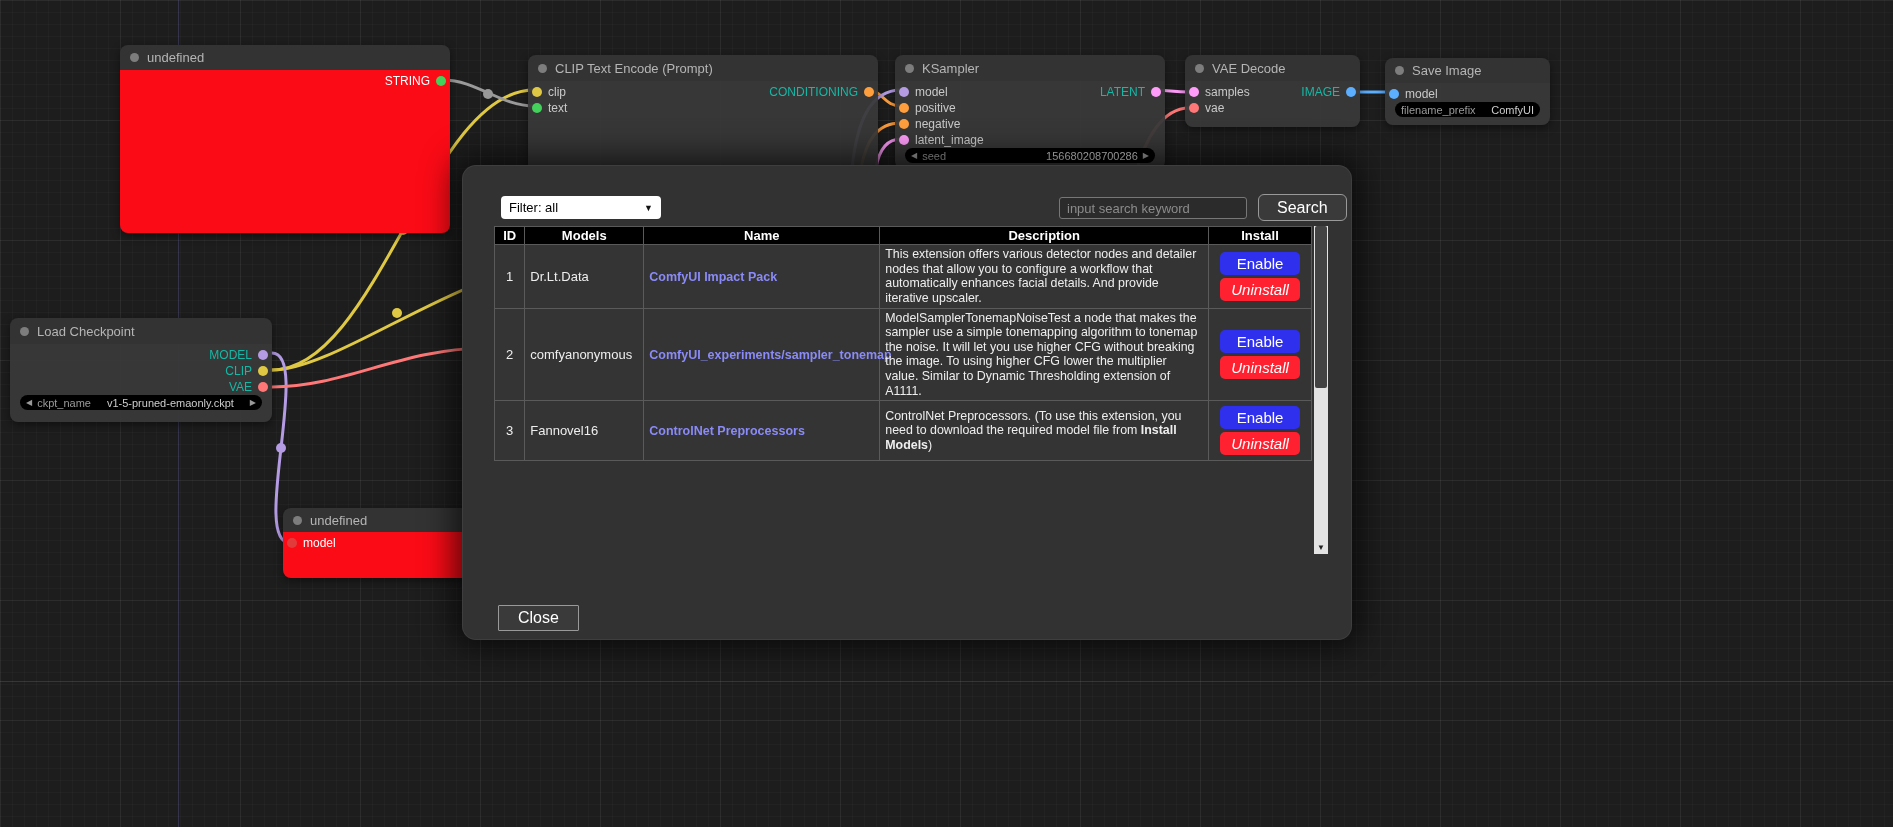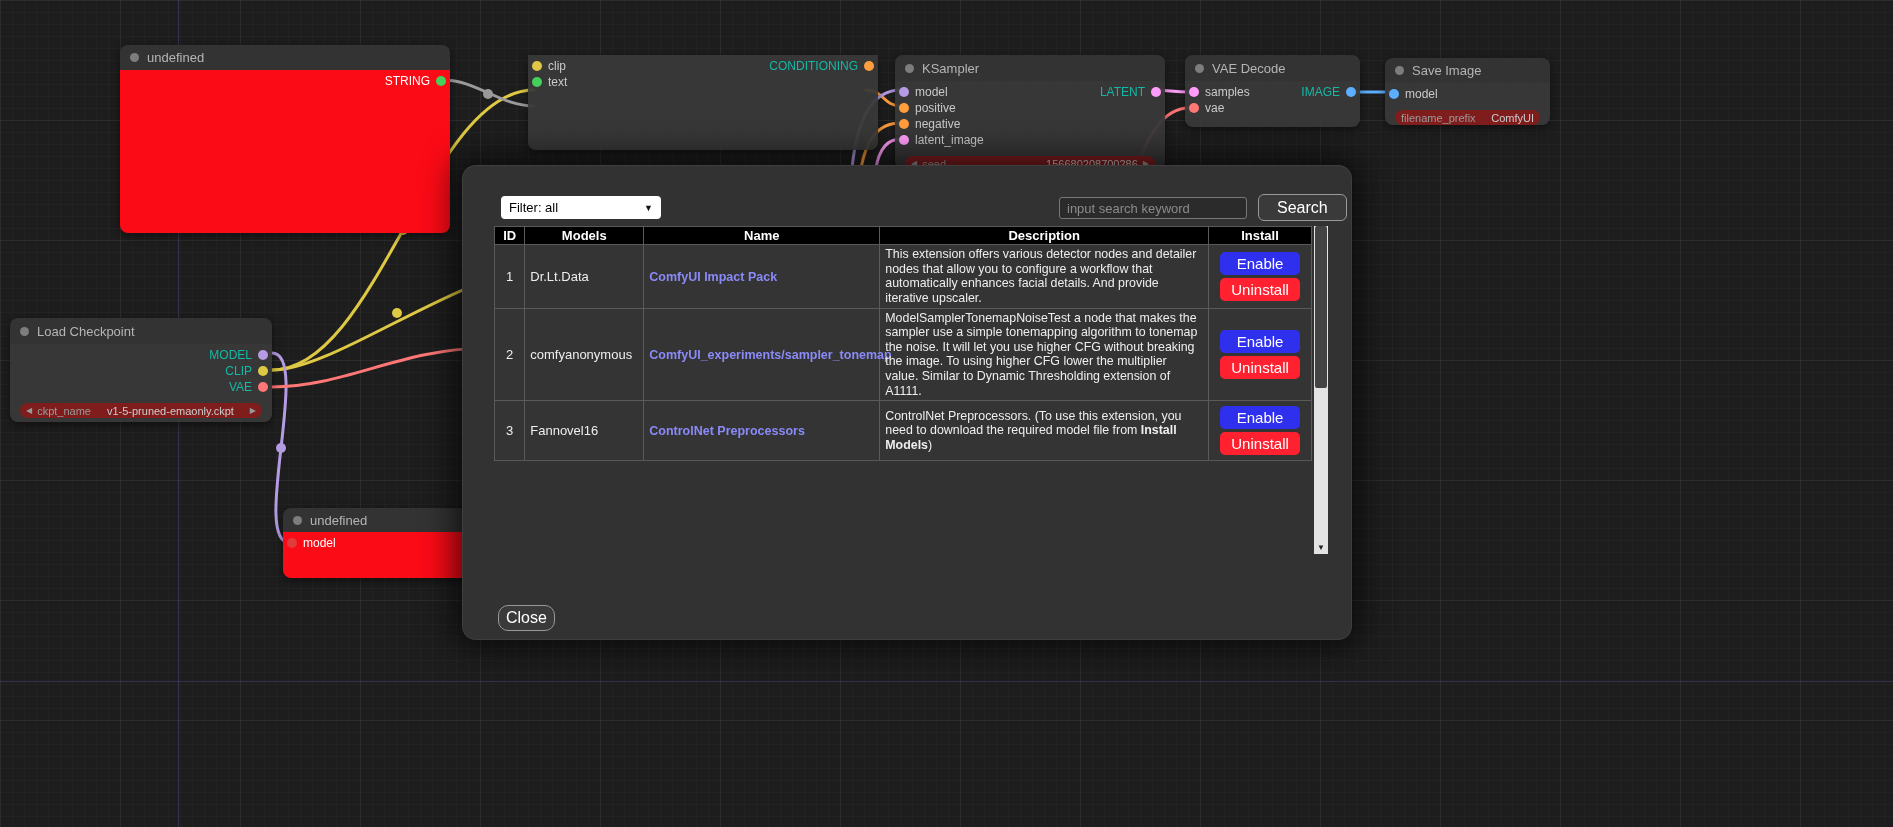--- a/index.html
+++ b/index.html
@@ -26,21 +26,21 @@
   .hdot { width:9px; height:9px; border-radius:50%; background:#7d7d7d; flex:none; cursor:pointer; }
   .node-body { background:rgba(57,57,57,0.95); border-radius:0 0 8px 8px; padding:3px 0 3px; }
   .node-body.red { background:#fb0b16; }
   .slot-row { display:flex; align-items:center; height:16px; color:#c9c9c9; padding:0 4px; gap:6px; }
   .slot-row.out { justify-content:flex-end; }
   .slot-row.both { justify-content:space-between; }
   .pair { display:flex; align-items:center; gap:6px; }
   .dot { width:10px; height:10px; border-radius:50%; flex:none; cursor:crosshair; }
   .out-label { color:#14b8a6; }
   .red .slot-row { color:#ffffff; }
-  .widget { height:15px; background:#7f1d1d; border-radius:8px; display:flex; align-items:center; color:#bbbbbb; font-size:11px; margin:8px 10px; padding:0 6px; gap:5px; }
+  .widget { height:15px; background:#000000; border-radius:8px; display:flex; align-items:center; color:#bbbbbb; font-size:11px; margin:0 10px; padding:0 6px; gap:5px; }
   .widget .arrow { color:#999999; font-size:8px; cursor:pointer; line-height:1; }
   .widget .wlabel { color:#9a9a9a; }
   .widget .wvalue { margin-left:auto; color:#cccccc; white-space:nowrap; }
   .widget .wvalue.center { margin-right:auto; }
 
   .n-undef1 { left:120px; top:45px; width:330px; }
   .n-undef1 .node-header { height:25px; }
   .n-undef1 .node-body { height:163px; }
   .n-clip   { left:528px; top:55px; width:350px; }
   .n-clip .node-body { height:95px; }
@@ -74,26 +74,26 @@
   table.ext { border-collapse:collapse; table-layout:fixed; width:818px; color:#eeeeee; font-size:13px; }
   table.ext th { background:#000000; color:#ffffff; font-weight:bold; border:1px solid #5a5a5a; height:18px; padding:0; font-size:13px; }
   table.ext td { border:1px solid #5a5a5a; padding:2px 5px; vertical-align:middle; background:#343434; }
   td.c-id { text-align:center; }
   td.c-name a { color:#8a8af8; font-weight:bold; font-size:12.5px; text-decoration:none; cursor:pointer; white-space:nowrap; }
   td.c-desc { font-size:12.4px; line-height:1.18; padding:2px 4px; }
   td.c-install { padding:2px 3px; text-align:center; }
   .btn-enable, .btn-uninstall { display:block; width:80px; height:23px; margin:3px auto; border:none;
            border-radius:5px; color:#ffffff; font-size:15px; cursor:pointer; line-height:21px; }
   .btn-enable { background:#2f2fee; }
-  .btn-uninstall { background:#ff2030; }
+  .btn-uninstall { background:#ff2030;font-style:italic; }
   .scrollbar { position:absolute; right:0; top:0; width:14px; height:328px; background:#e3e3e3; }
   .sb-thumb { position:absolute; left:1px; right:1px; top:0; height:162px; background:#434343; border-radius:2px; cursor:grab; }
   .sb-arrow { position:absolute; bottom:0; left:0; right:0; height:13px; display:flex; align-items:center; justify-content:center; font-size:8px; color:#222; cursor:pointer; }
-  .close-btn { position:absolute; left:35px; top:439px; height:26px; padding:0 7px; background:#3a3a3a;
-           border:1px solid #999; border-radius:10px; color:#ffffff; font-size:16px; cursor:pointer; }
+  .close-btn { position:absolute; left:35px; top:439px; height:26px; padding:0 19px; background:#3a3a3a;
+           border:1px solid #999; border-radius:1px; color:#ffffff; font-size:16px; cursor:pointer; }
 </style>
 </head>
 <body>
 
 <div class="axis-v"></div>
 <div class="axis-h"></div>
 
 <svg class="wires" width="1893" height="827">
   <path d="M272,370 C377,370 429,90 534,90" fill="none" stroke-width="3" stroke-linecap="round" stroke="#dfc843"></path>
   <path d="M272,370 C337,370 458,270 560,262" fill="none" stroke-width="3" stroke-linecap="round" stroke="#dfc843"></path>
@@ -120,20 +120,24 @@
   </div>
   <div class="node-body red">
     <div class="slot-row out">
       <span class="out-label" style="color:#fff">STRING</span>
       <span class="dot" style="background: rgb(67, 209, 92);"></span>
     </div>
   </div>
 </div>
 
 <div class="node n-clip">
+  <div class="node-header">
+    <span class="hdot"></span>
+    <span>CLIP Text Encode (Prompt)</span>
+  </div>
   <div class="node-body">
     <div class="slot-row both">
       <span class="pair">
         <span class="dot" style="background: rgb(223, 200, 67);"></span>
         <span>clip</span>
       </span>
       <span class="pair">
         <span class="out-label">CONDITIONING</span>
         <span class="dot" style="background: rgb(255, 158, 61);"></span>
       </span>

